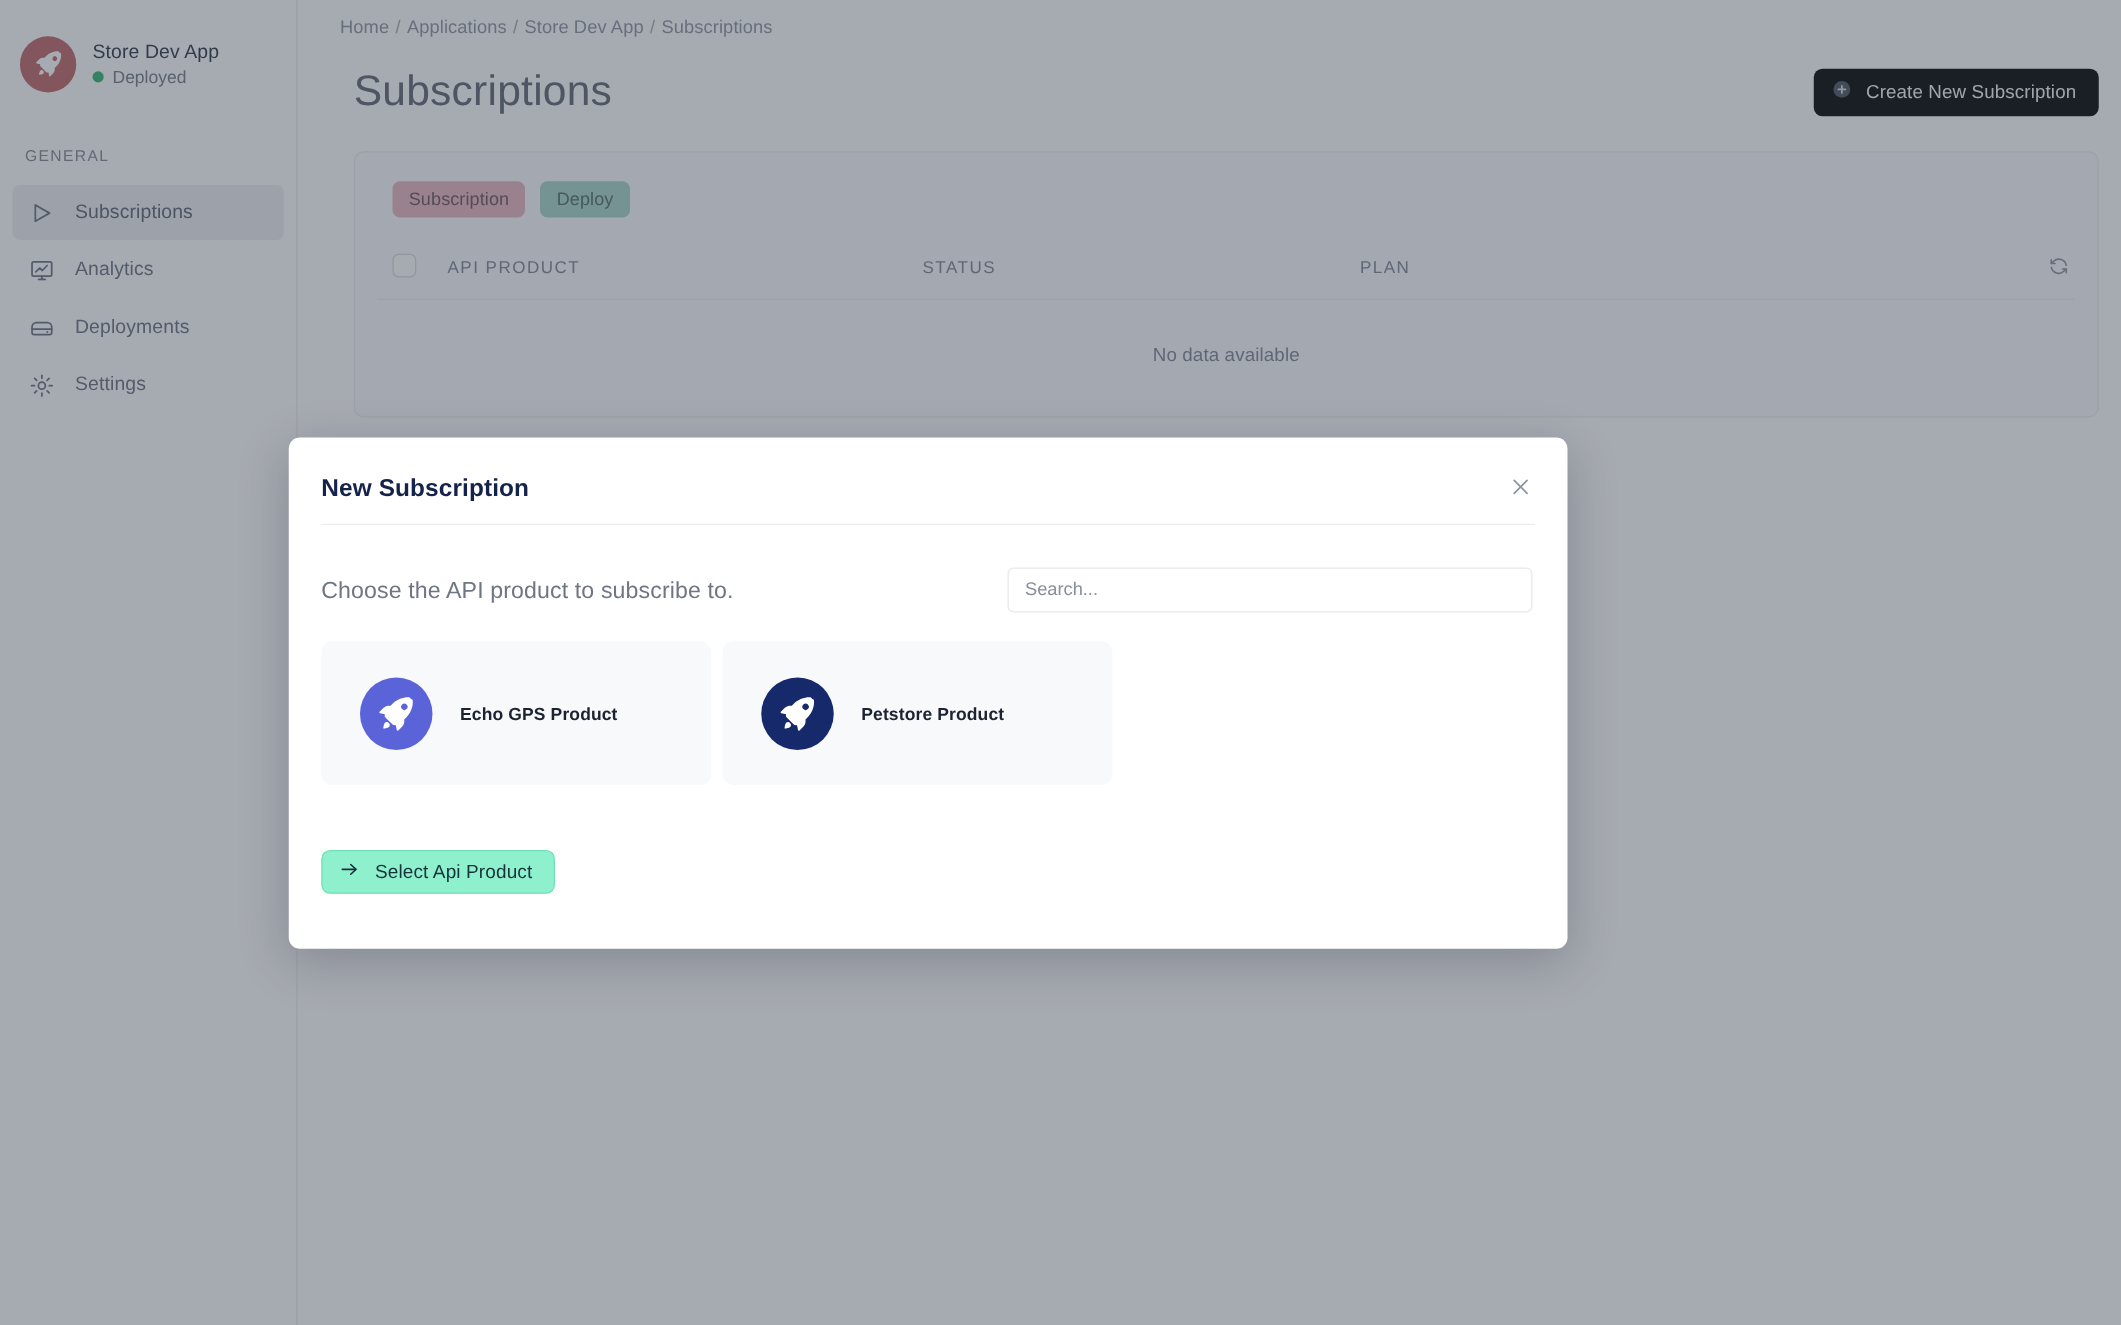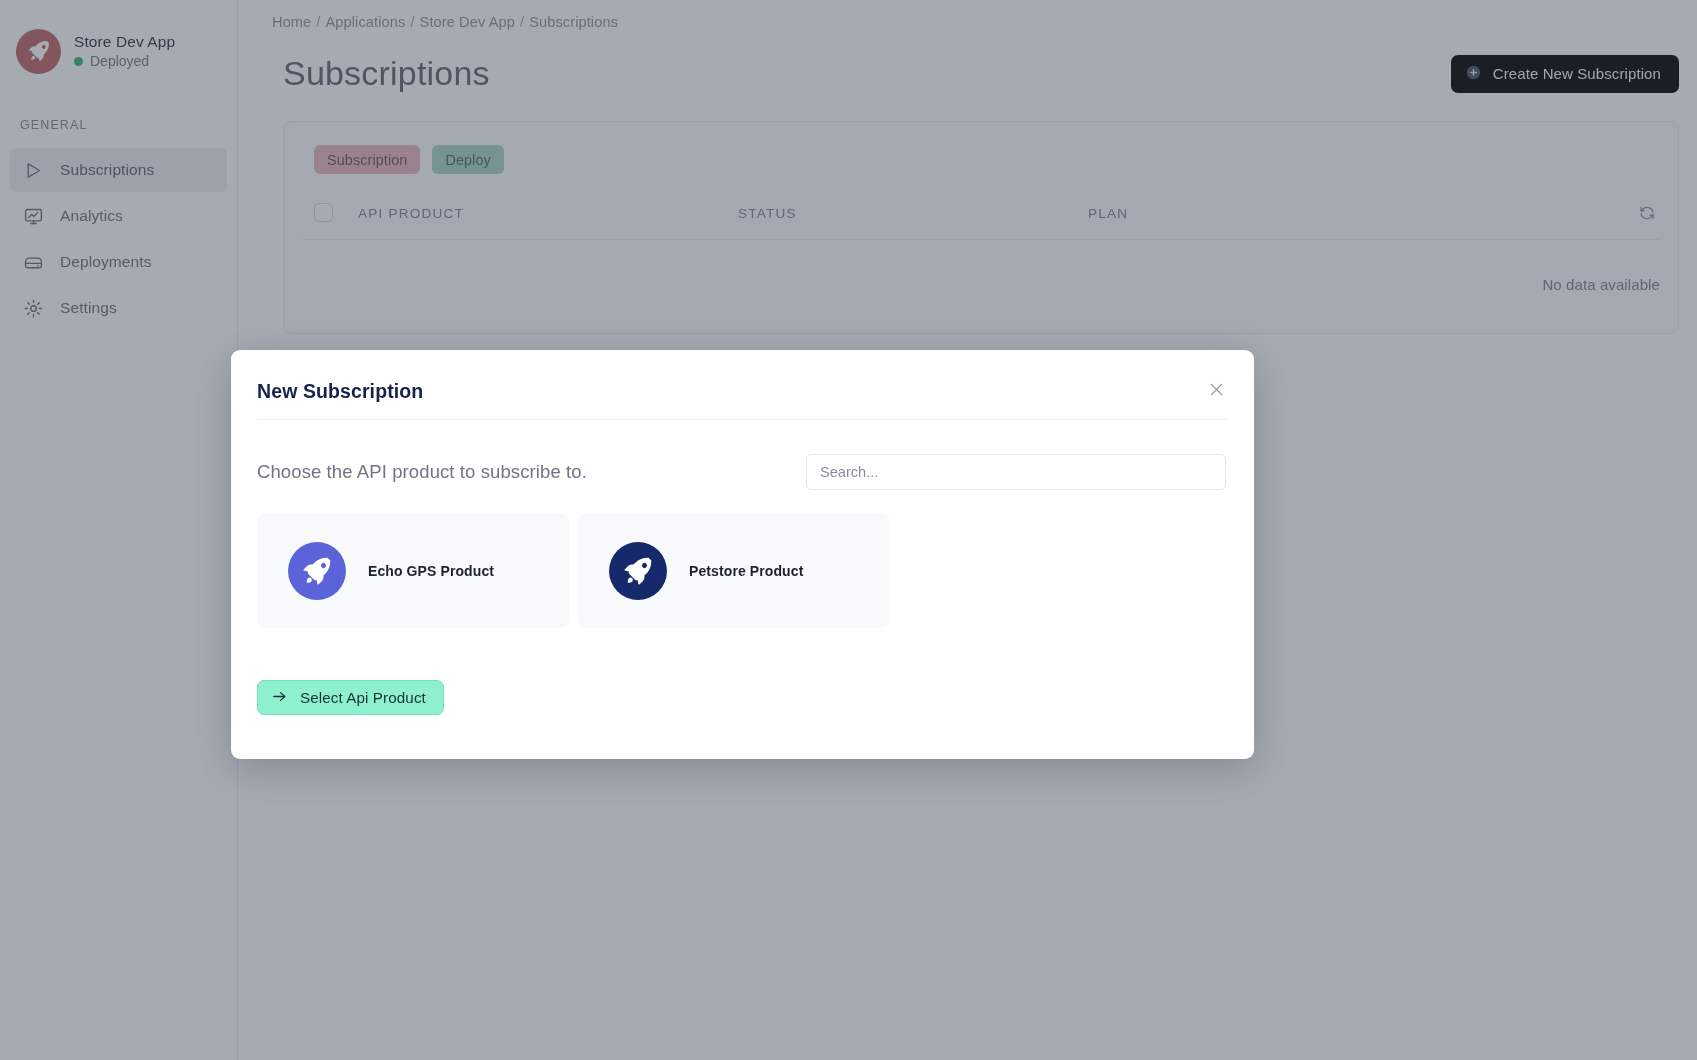--- a/index.html
+++ b/index.html
@@ -201,21 +201,21 @@
   }
   .refresh-btn {
     width: 22px; height: 22px;
     color: #8b919d;
     cursor: pointer;
     display: inline-flex;
     align-items: center; justify-content: center;
   }
   .refresh-btn svg { width: 18px; height: 18px; }
   .empty-row td {
-    text-align: right;
+    text-align: center;
     font-size: 15px;
     color: #7e8593;
     padding: 36px 0 40px 0;
     letter-spacing: .1px;
   }
 
   
   .overlay {
     position: absolute;
     inset: 0;

